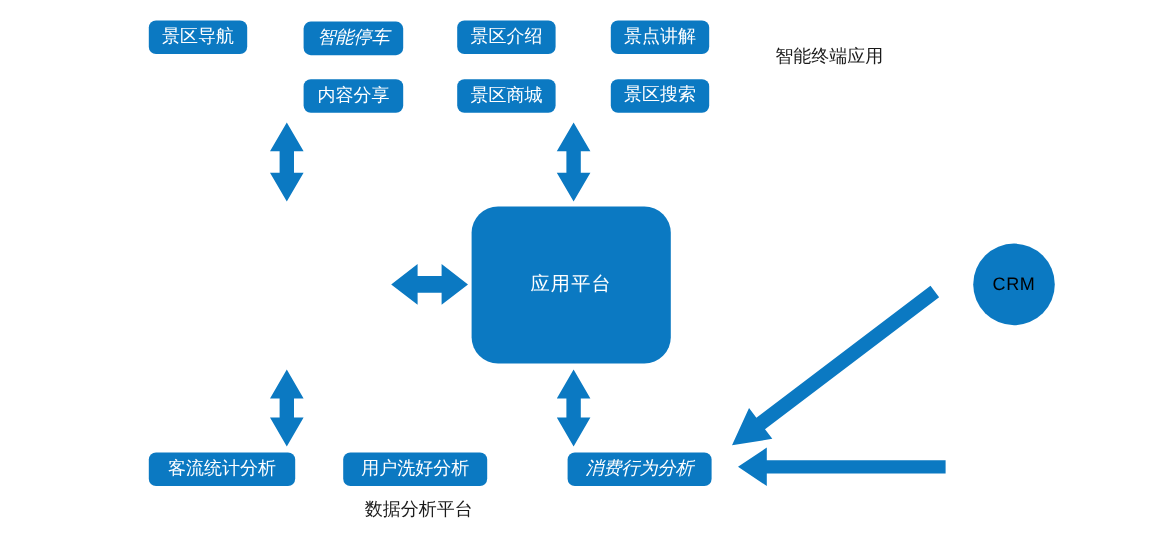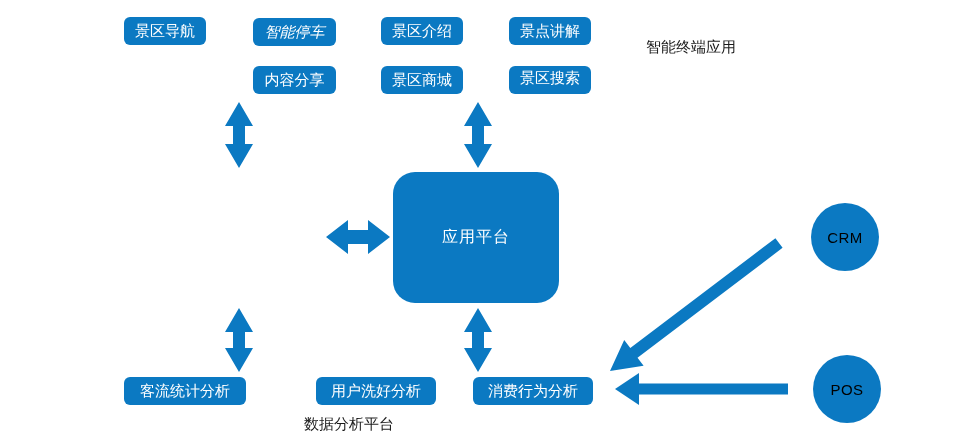--- a/index.html
+++ b/index.html
@@ -42,27 +42,26 @@
 
   <div class="chip" style="left:237px; top:66px;  width:83px;">内容分享</div>
   <div class="chip" style="left:365px; top:66px;  width:82px;">景区商城</div>
   <div class="chip" style="left:493px; top:66px;  width:82px;font-family:Liberation Mono, monospace;">景区搜索</div>
 
   <div class="caption" style="left:630px; top:38px; width:104px;">智能终端应用</div>
 
   <div class="platform" style="left:377px; top:172px;">应用平台</div>
 
   <div class="chip" style="left:108px; top:377px; width:122px;">客流统计分析</div>
-  <div class="chip" style="left:300px; top:377px; width:120px;">用户洗好分析</div>
-  <div class="chip" style="left:457px; top:377px; width:120px;">消费行为分析</div>
+  <div class="chip" style="left:270px; top:377px; width:120px;">用户洗好分析</div>
+  <div class="chip" style="left:457px; top:377px; width:120px;font-style:italic;">消费行为分析</div>
 
   <div class="caption" style="left:288px; top:415px; width:110px;">数据分析平台</div>
 
   <div class="circle" style="left:795px; top:203px;">CRM</div>
-  <div class="circle" style="left:797px; top:355px;">POS</div>
 
   <svg class="arrows" width="980" height="446" viewBox="0 0 980 446">
 
     <polygon points="223,102 237,126 229,126 229,144 237,144 223,168 209,144 217,144 217,126 209,126"></polygon>
     <polygon points="462,102 476,126 468,126 468,144 476,144 462,168 448,144 456,144 456,126 448,126"></polygon>
 
     <polygon points="310,237 332,220 332,230 352,230 352,220 374,237 352,254 352,244 332,244 332,254"></polygon>
 
     <polygon points="223,308 237,332 229,332 229,348 237,348 223,372 209,348 217,348 217,332 209,332"></polygon>
     <polygon points="462,308 476,332 468,332 468,348 476,348 462,372 448,348 456,348 456,332 448,332"></polygon>

